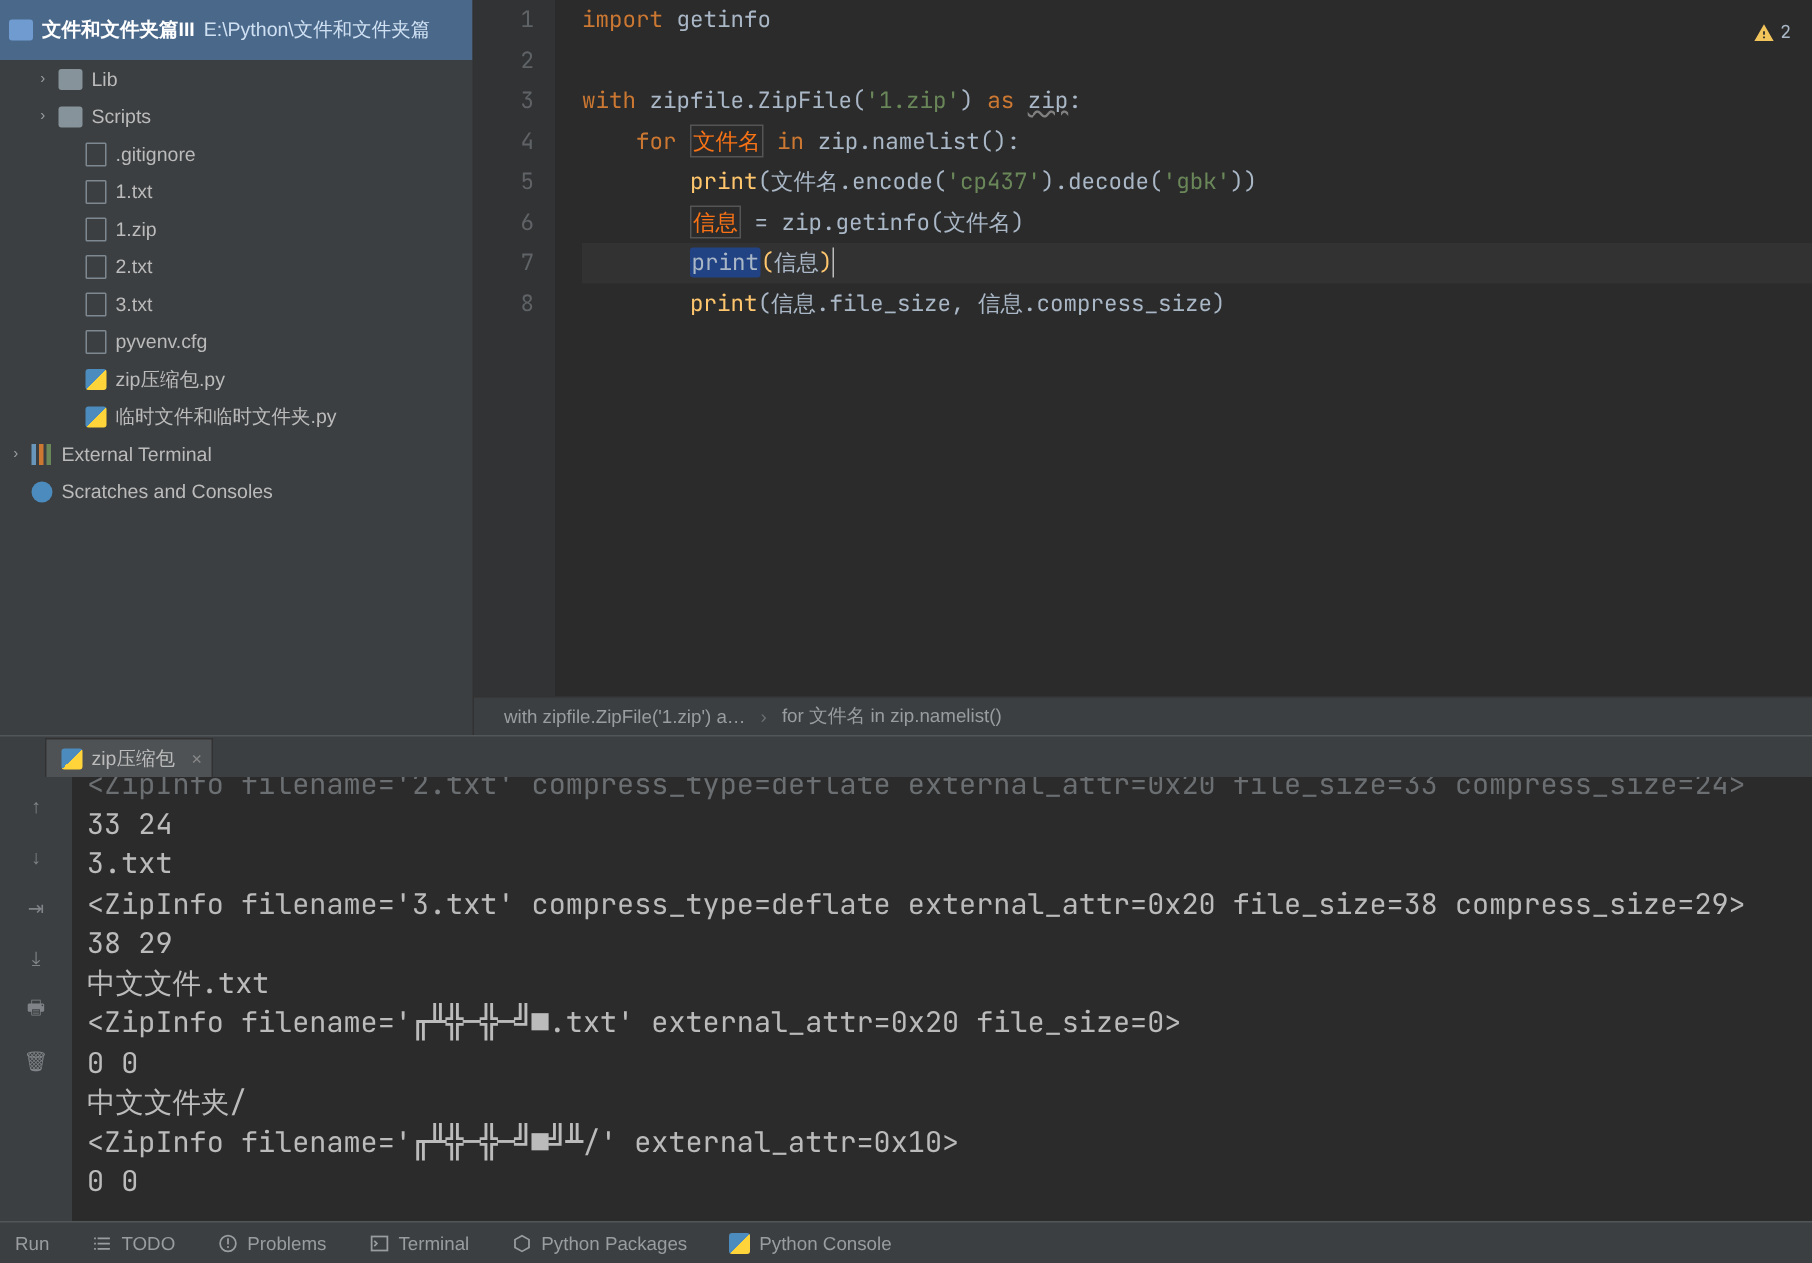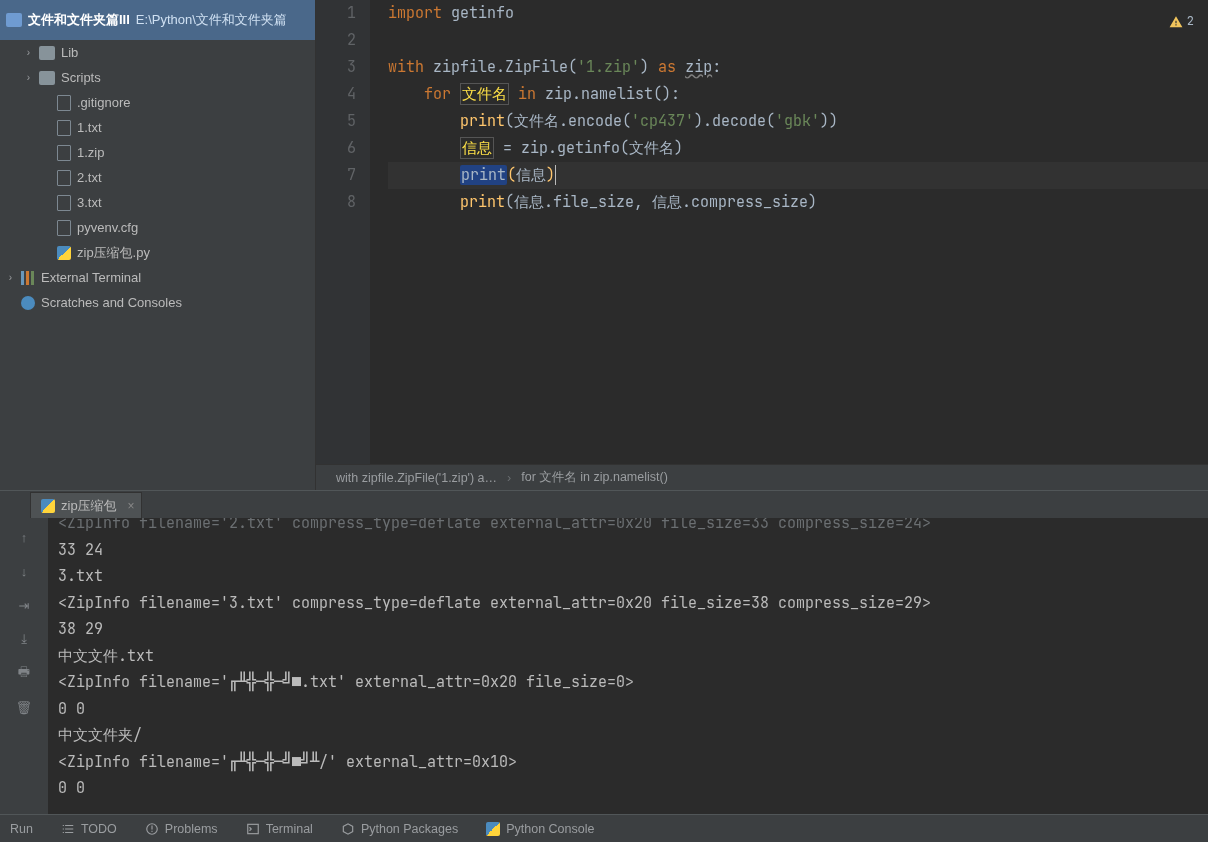--- a/index.html
+++ b/index.html
@@ -51,35 +51,35 @@
 .gutter { width: 54px; background: #313335; color: #606366; text-align: right; padding-right: 14px; position: relative; }
 .gutter .ln { height: 27px; }
 .code { flex: 1; padding-left: 18px; position: relative; }
 .code-line { height: 27px; white-space: pre; }
 .cl-highlight { background: #323232; }
 .tok-kw { color: #cc7832; }
 .tok-fn { color: #ffc66d; }
 .tok-str { color: #6a8759; }
 .tok-ident { color: #a9b7c6; }
 .tok-hl { background: #214283; color:#a9b7c6; padding: 0 1px; border-radius:2px; }
-.tok-box { border: 1px solid #555; padding: 0 1px; color:#fde047; }
+.tok-box { border: 1px solid #555; padding: 0 1px; color:#f97316; }
 .caret { border-right: 1px solid #bbb; }
 .warn-badge { position: absolute; top: 8px; right: 14px; display: flex; align-items: center; gap: 4px; color: #a9b7c6; font-size: 12px; }
 .warn-badge svg { width: 14px; height: 14px; }
 .breadcrumb { height: 26px; background: #3c3f41; border-top: 1px solid #323232; display: flex; align-items: center; padding-left: 20px; color: #9a9da0; font-size: 12.5px; gap: 10px; }
 .bc-sep { color: #6b6f72; }
 
 
 .run-tabbar { height: 28px; background: #3c3f41; border-top: 1px solid #515658; display: flex; align-items: flex-end; }
 .run-tab { height: 26px; background: #4e5254; border: 1px solid #323232; border-bottom: none; display: flex; align-items: center; gap: 6px; padding: 0 24px 0 10px; margin-left: 30px; color: #bbbbbb; position: relative; justify-content: center; }
 .run-tab .close { position: absolute; right: 6px; color: #888; font-size: 12px; }
 .run-body { height: 296px; background: #2b2b2b; display: flex; }
 .run-tools { width: 48px; background: #3c3f41; display: flex; flex-direction: column; align-items: center; padding-top: 10px; gap: 16px; color: #808488; }
 .run-tools .tool { width: 18px; height: 18px; display:flex; align-items:center; justify-content:center; cursor:pointer;}
-.run-out { flex: 1; padding: 6px 10px; font-family: "JetBrains Mono","Consolas",monospace; font-size: 15px; line-height: 26.5px; color: #bbbbbb; white-space: pre; overflow: hidden; }
+.run-out { flex: 1; padding: 6px 10px; font-family: "JetBrains Mono","Consolas",monospace; font-size: 19px; line-height: 26.5px; color: #bbbbbb; white-space: pre; overflow: hidden; }
 
 
 .bottom-bar { height: 28px; background: #3c3f41; border-top: 1px solid #515658; display: flex; align-items: center; gap: 28px; padding: 0 10px; color: #9a9da0; font-size: 12.5px; }
 .bb-item { display: flex; align-items: center; gap: 6px; cursor: pointer; }
 .bb-item svg, .bb-item .ico { width: 14px; height: 14px; }
 </style>
 </head>
 <body>
 
 <div class="main-row">
@@ -128,20 +128,25 @@
         </div>
         <div class="tree-item depth2">
           <span class="chev"></span>
           <div class="ti-file-icon"></div>
           <span>pyvenv.cfg</span>
         </div>
         <div class="tree-item depth2">
           <span class="chev"></span>
           <div class="ti-py-icon"></div>
           <span>zip压缩包.py</span>
+        </div>
+        <div class="tree-item depth2">
+          <span class="chev"></span>
+          <div class="ti-py-icon"></div>
+          <span>临时文件和临时文件夹.py</span>
         </div>
         <div class="tree-item depth0">
           <span class="chev">›</span>
           <div class="ti-lib-icon">
             <span></span>
             <span></span>
             <span></span>
           </div>
           <span>External Terminal</span>
         </div>

